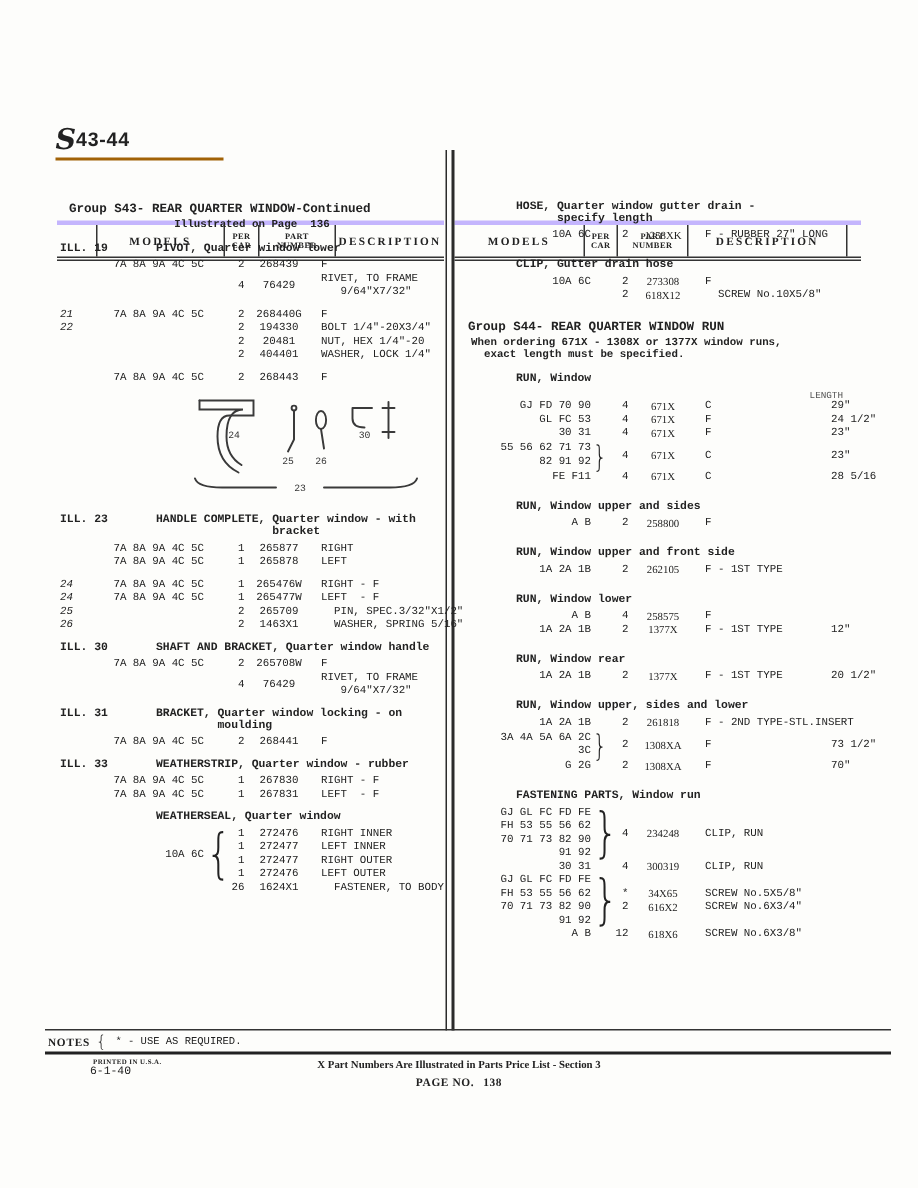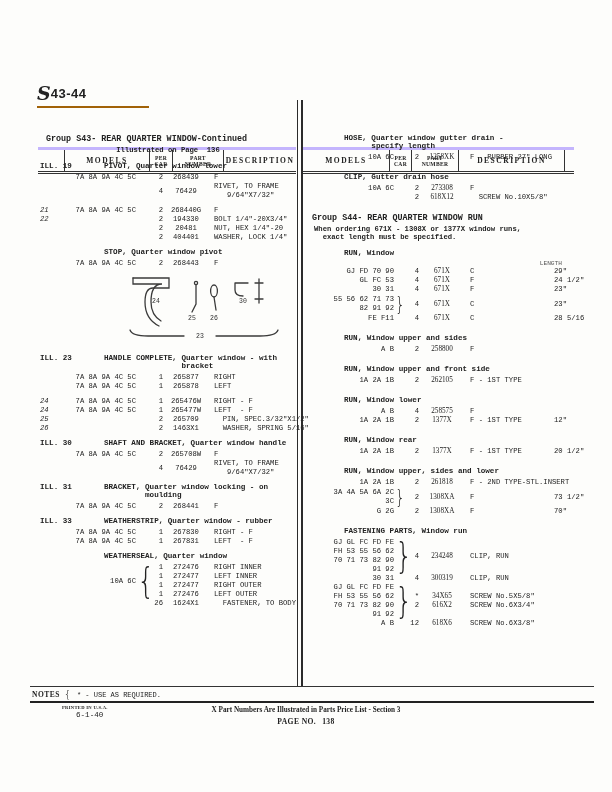--- a/index.html
+++ b/index.html
@@ -70,21 +70,21 @@
 
   
   .frule1{position:absolute;left:30px;right:18px;top:686px;border-top:1.5px solid #333;}
   .notesline{position:absolute;left:32px;top:688px;height:13px;display:flex;align-items:center;}
   .notes-label{font-family:"Liberation Serif",serif;font-weight:bold;font-size:7.5px;letter-spacing:.5px;}
   .notes-brace{font-family:"DejaVu Sans",sans-serif;font-weight:300;font-size:11px;margin:0 6px 0 4px;}
   .notes-text{font-size:7px;white-space:pre;}
   .frule2{position:absolute;left:30px;right:18px;top:701px;border-top:2.5px solid #222;}
   .printed{position:absolute;left:62px;top:705px;font-family:"Liberation Serif",serif;
            font-weight:bold;font-size:4.6px;letter-spacing:.3px;}
-  .pdate{position:absolute;left:76px;top:711px;font-size:7.6px;}
+  .pdate{position:absolute;left:60px;top:711px;font-size:7.6px;}
   .centernote{position:absolute;left:0;right:0;top:706px;text-align:center;
               font-family:"Liberation Serif",serif;font-weight:bold;font-size:7.2px;}
   .pageno{position:absolute;left:0;right:0;top:717px;text-align:center;
           font-family:"Liberation Serif",serif;font-weight:bold;font-size:7.6px;letter-spacing:.4px;}
   .pageno .num{margin-left:6px;}
 </style>
 </head>
 <body>
 
 <div class="page">
@@ -166,21 +166,20 @@
         <div class="prow">
           <span class="c pre"></span>
           <span class="c models"></span>
           <span class="c brace"></span>
           <span class="c qty">2</span>
           <span class="c part">404401</span>
           <span class="c desc">WASHER, LOCK 1/4"</span>
         </div>
       </div>
       <div class="psec">
-        <div class="phead"><span class="ill"></span><span class="ptitle">STOP, Quarter window pivot</span></div>
         <div class="prow">
           <span class="c pre"></span>
           <span class="c models">7A 8A 9A 4C 5C</span>
           <span class="c brace"></span>
           <span class="c qty">2</span>
           <span class="c part">268443</span>
           <span class="c desc">F</span>
         </div>
       </div>
   <div class="diag">

